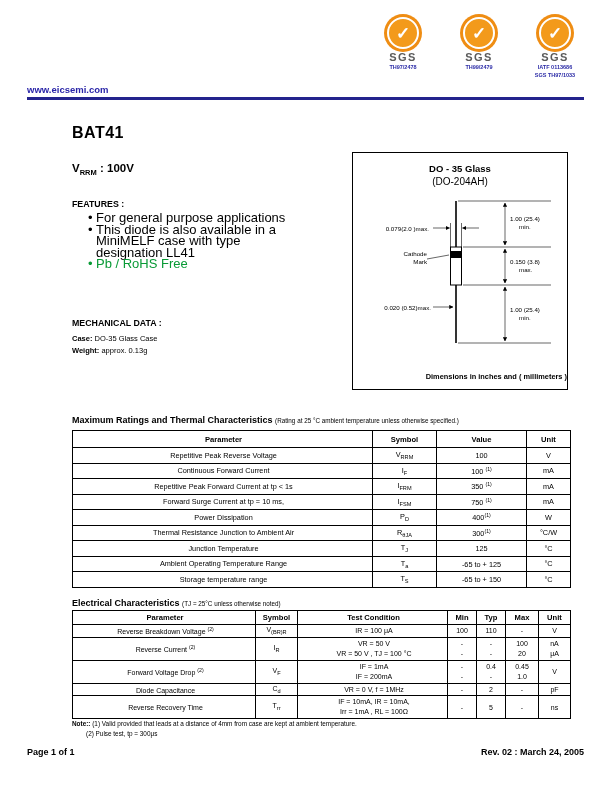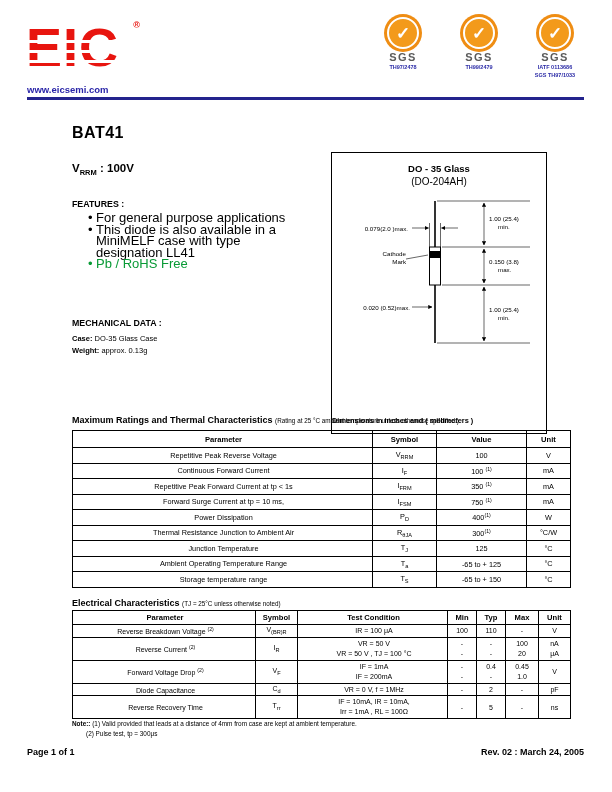--- a/index.html
+++ b/index.html
@@ -31,25 +31,25 @@
   .feat-list{position:absolute;left:88px;top:212px;width:202px;list-style:none;font-size:13px;line-height:11.6px}
   .feat-list li{padding-left:8px;position:relative}
   .feat-list li::before{content:"•";position:absolute;left:0}
   .feat-green{color:#089a35}
   .mech-h{position:absolute;left:72px;top:318px;font-size:8.8px;font-weight:700}
   .mech-1{position:absolute;left:72px;top:334px;font-size:7.5px}
   .mech-2{position:absolute;left:72px;top:346px;font-size:7.5px}
   .mech-1 b,.mech-2 b{font-weight:700}
 
   
-  .pkg{position:absolute;left:331px;top:152px;width:216px;height:282px;border:1.3px solid #000}
+  .pkg{position:absolute;left:352px;top:152px;width:216px;height:238px;border:1.3px solid #000}
   .pkg-t{margin-top:10px;text-align:center;font-size:9.5px;font-weight:700}
   .pkg-s{text-align:center;font-size:10px;font-weight:400;margin-top:2px}
   .pkg-svg{position:absolute;left:0;top:42px;width:214px;height:162px}
-  .pkg-f{position:absolute;left:0;bottom:8px;width:100%;text-align:left;font-size:7.4px;font-weight:700}
+  .pkg-f{position:absolute;left:0;bottom:8px;width:100%;text-align:right;font-size:7.4px;font-weight:700}
   .dt{font-size:6.2px;fill:#000;font-family:"Liberation Sans",sans-serif}
 
   
   .sec-t{position:absolute;left:72px;font-size:9px;font-weight:700}
   .sec-t .nt{font-size:6.3px;font-weight:400}
   #sec1{top:415px}
   #sec2{top:598px}
   .tbl{position:absolute;left:72px;width:498px;border-collapse:collapse;table-layout:fixed;font-size:7.3px;border:1.5px solid #000}
   .tbl th,.tbl td{border:1px solid #000;padding:1px 4px;text-align:center;vertical-align:middle}
   .tbl th{font-weight:700;font-size:7.6px}
@@ -69,26 +69,20 @@
   .note1 b{font-weight:700}
   .note2{position:absolute;left:86px;top:730px;font-size:6.4px}
   .foot-l{position:absolute;left:27px;top:747px;font-size:9px;font-weight:700}
   .foot-r{position:absolute;right:28px;top:747px;font-size:9px;font-weight:700}
 </style>
 </head>
 <body>
 
 <div class="page">
 
-  <div class="logo">
-    <span class="eic">EIC</span><span class="reg">®</span>
-    <i class="slit" style="top:20px"></i>
-    <i class="slit" style="top:30px"></i>
-    <i class="slit" style="top:40px"></i>
-  </div>
   <div class="site">www.eicsemi.com</div>
   <div class="hrule"></div>
 
   <div class="badges">
     <div class="badge">
       <div class="seal">
           <span class="check">✓</span>
         </div>
       <div class="sgs">SGS</div>
       <div class="bl">TH97/2478</div>

